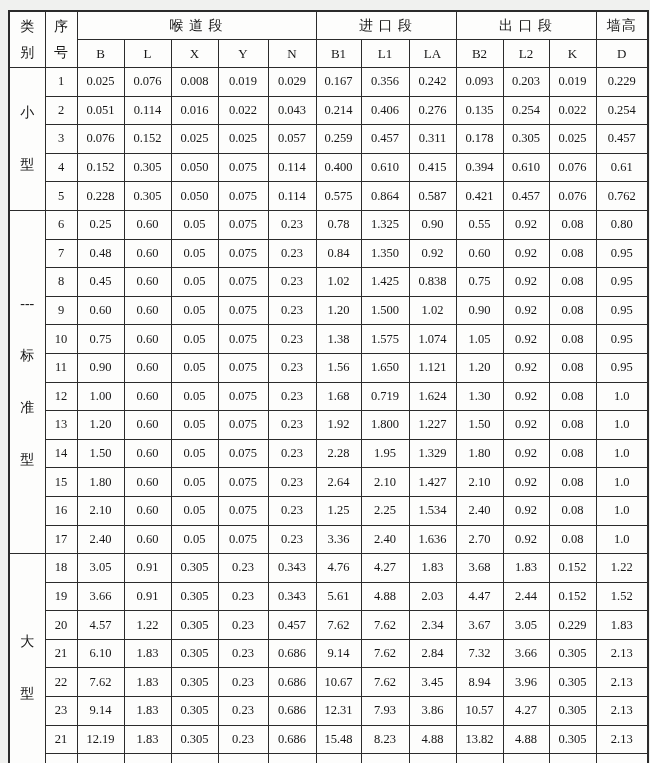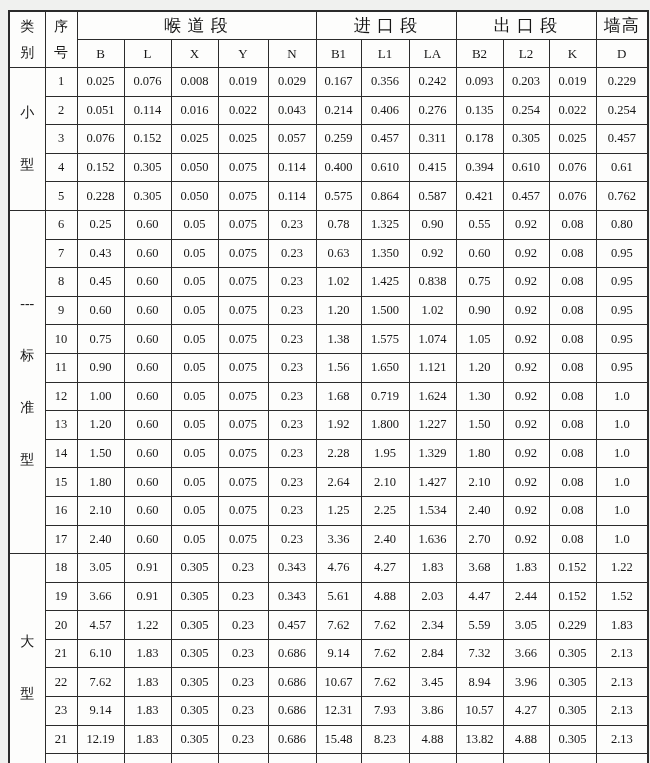--- a/index.html
+++ b/index.html
@@ -32,21 +32,21 @@
     padding: 0;
     color: #161616;
     overflow: hidden;
   }
   thead th {
     height: 27px;
     font-weight: normal;
     font-size: 14px;
   }
   thead th.cjk {
-    font-size: 17px;
+    font-size: 14px;
     letter-spacing: 1px;
   }
   thead th.two-line {
     white-space: pre-line;
     line-height: 26px;
     font-size: 14px;
   }
   thead th.sub {
     font-size: 13px;
   }
@@ -203,26 +203,26 @@
           <td>0.78</td>
           <td>1.325</td>
           <td>0.90</td>
           <td>0.55</td>
           <td>0.92</td>
           <td>0.08</td>
           <td>0.80</td>
         </tr>
         <tr>
           <td class="no-cell">7</td>
-          <td>0.43</td>
-          <td>0.60</td>
-          <td>0.05</td>
-          <td>0.075</td>
-          <td>0.23</td>
-          <td>0.63</td>
+          <td>0.48</td>
+          <td>0.60</td>
+          <td>0.05</td>
+          <td>0.075</td>
+          <td>0.23</td>
+          <td>0.84</td>
           <td>1.350</td>
           <td>0.92</td>
           <td>0.60</td>
           <td>0.92</td>
           <td>0.08</td>
           <td>0.95</td>
         </tr>
         <tr>
           <td class="no-cell">8</td>
           <td>0.45</td>
@@ -408,21 +408,21 @@
         <tr>
           <td class="no-cell">20</td>
           <td>4.57</td>
           <td>1.22</td>
           <td>0.305</td>
           <td>0.23</td>
           <td>0.457</td>
           <td>7.62</td>
           <td>7.62</td>
           <td>2.34</td>
-          <td>5.59</td>
+          <td>3.67</td>
           <td>3.05</td>
           <td>0.229</td>
           <td>1.83</td>
         </tr>
         <tr>
           <td class="no-cell">21</td>
           <td>6.10</td>
           <td>1.83</td>
           <td>0.305</td>
           <td>0.23</td>

